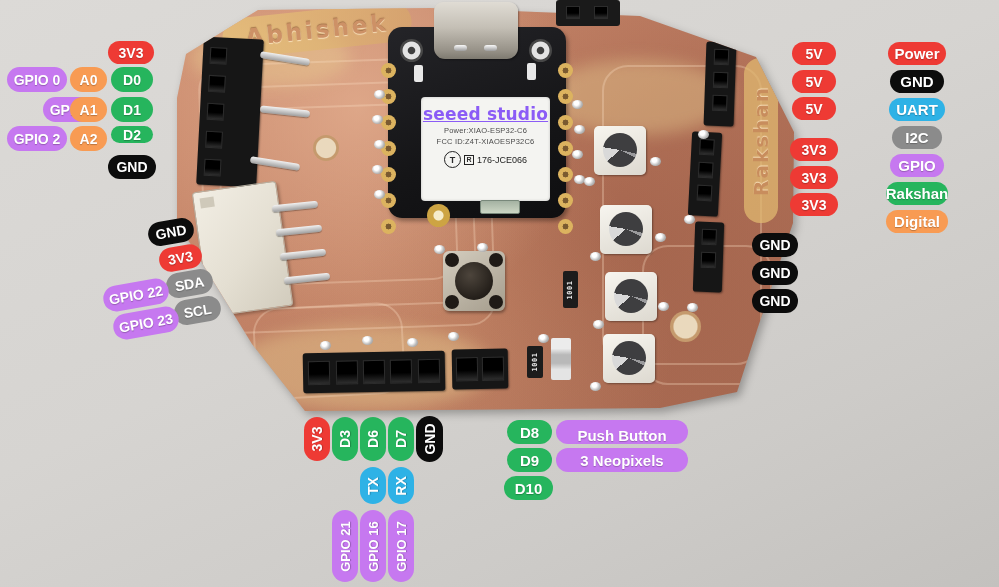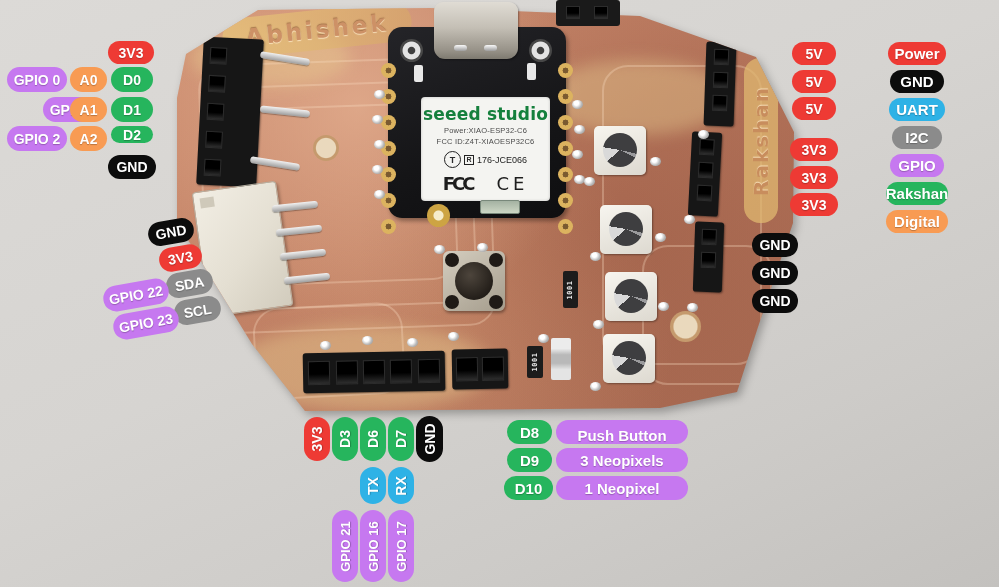--- a/index.html
+++ b/index.html
@@ -75,21 +75,21 @@
     background:linear-gradient(160deg,#242428,#151517 60%,#0e0e10); border-radius:14px;
     box-shadow:2px 3px 4px rgba(0,0,0,.35); }
   .pad { position:absolute; width:15px; height:15px; border-radius:50%;
     background:radial-gradient(circle,#7a5a30 0 26%,#dcb35f 30% 68%,#a87a38 100%); }
   .screw { position:absolute; width:23px; height:23px; border-radius:50%;
     background:radial-gradient(circle,#3f3f3f 0 20%,#e3e3e3 26% 52%,#474747 58% 100%); }
   .mark { position:absolute; width:9px; height:17px; background:#e8e8e8; border-radius:2px; }
   .module-label { position:absolute; left:33px; top:70px; width:129px; height:104px;
     background:#f4f4f1; border-radius:4px; padding-top:7px; text-align:center; color:#2b2b2b;
     box-shadow:inset 0 0 3px rgba(0,0,0,.2); }
-  .brand { font:700 17px "DejaVu Sans",sans-serif; letter-spacing:.2px; color:#15803d; }
+  .brand { font:700 17px "DejaVu Sans",sans-serif; letter-spacing:.2px; color:#8b5cf6;text-decoration:underline; }
   .mline { font:400 7.5px "Liberation Sans",sans-serif; color:#4a4a4a; margin-top:2px; letter-spacing:.2px; }
   .certrow { display:flex; align-items:center; justify-content:center; gap:3px; margin-top:5px; }
   .mic { width:17px; height:17px; border:1.6px solid #222; border-radius:50%;
     font:700 9px "Liberation Sans",sans-serif; display:flex; align-items:center; justify-content:center; }
   .rbox { width:10px; height:10px; border:1px solid #222; font:700 7px "Liberation Sans",sans-serif;
     display:flex; align-items:center; justify-content:center; }
   .certnum { font:400 9px "Liberation Sans",sans-serif; color:#222; }
   .logorow { display:flex; align-items:center; justify-content:center; gap:24px; margin-top:5px; }
   .fcc { font:700 18px "DejaVu Sans",sans-serif; letter-spacing:-3px; color:#1d1d1d; }
   .ce { font:400 18px "DejaVu Sans",sans-serif; letter-spacing:4px; color:#1d1d1d; }
@@ -191,24 +191,20 @@
         <div class="pad" style="left:170px;top:192px;"></div>
 
         <div class="module-label">
           <div class="brand">seeed studio</div>
           <div class="mline">Power:XIAO-ESP32-C6</div>
           <div class="mline">FCC ID:Z4T-XIAOESP32C6</div>
           <div class="certrow">
             <span class="mic">T</span>
             <span class="rbox">R</span>
             <span class="certnum">176-JCE066</span>
-          </div>
-          <div class="logorow">
-            <span class="fcc">FCC</span>
-            <span class="ce">CE</span>
           </div>
         </div>
         <div class="antenna"></div>
         <div class="led"></div>
       </div>
 
       <div class="pushbtn">
         <div class="btn-corner" style="left:2px;top:2px;"></div>
         <div class="btn-corner" style="right:2px;top:2px;"></div>
         <div class="btn-corner" style="left:2px;bottom:2px;"></div>
@@ -440,17 +436,14 @@
     </div>
   <div class="pill c-green lg" style="left:507px;top:448px;width:45px;height:24px;">
       <span>D9</span>
     </div>
   <div class="pill c-purple lg" style="left:556px;top:448px;width:132px;height:24px;">
       <span>3 Neopixels</span>
     </div>
   <div class="pill c-green lg" style="left:504px;top:476px;width:49px;height:24px;">
       <span>D10</span>
     </div>
-  <div class="pill c-purple lg" style="left:556px;top:476px;width:132px;height:24px;">
-      <span>1 Neopixel</span>
-    </div>
 
 </div>
 
 </body></html>

